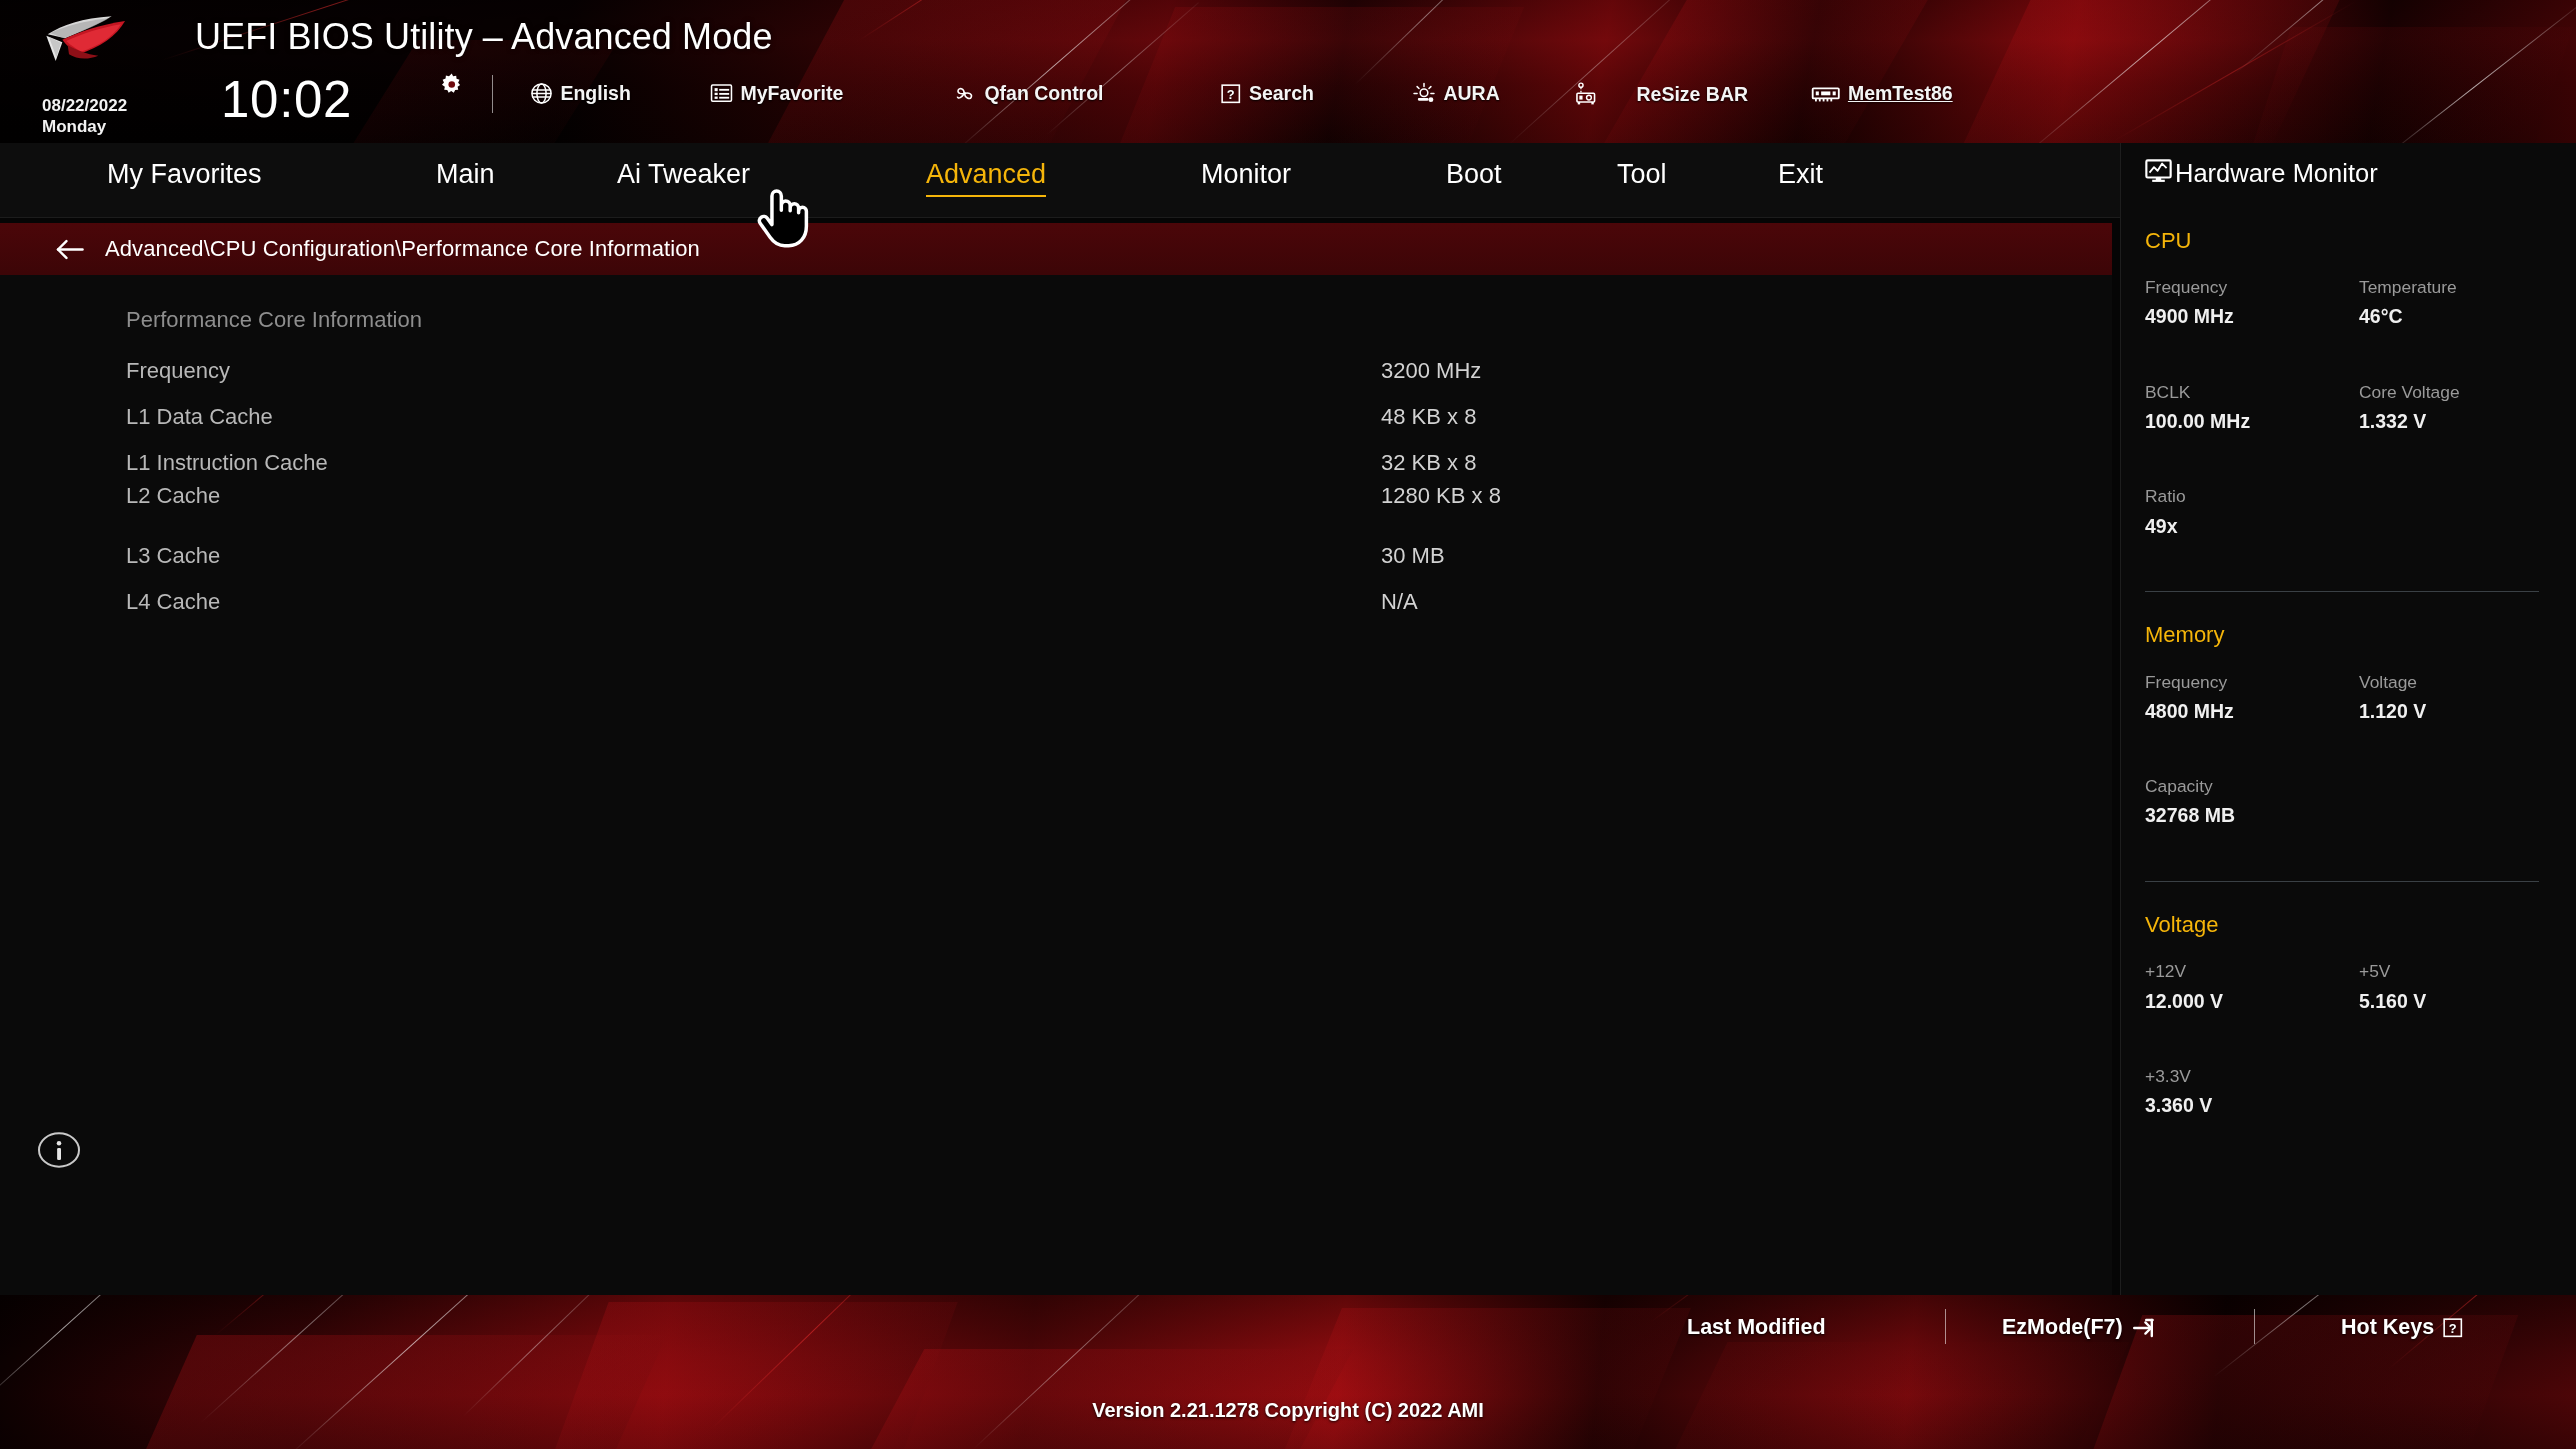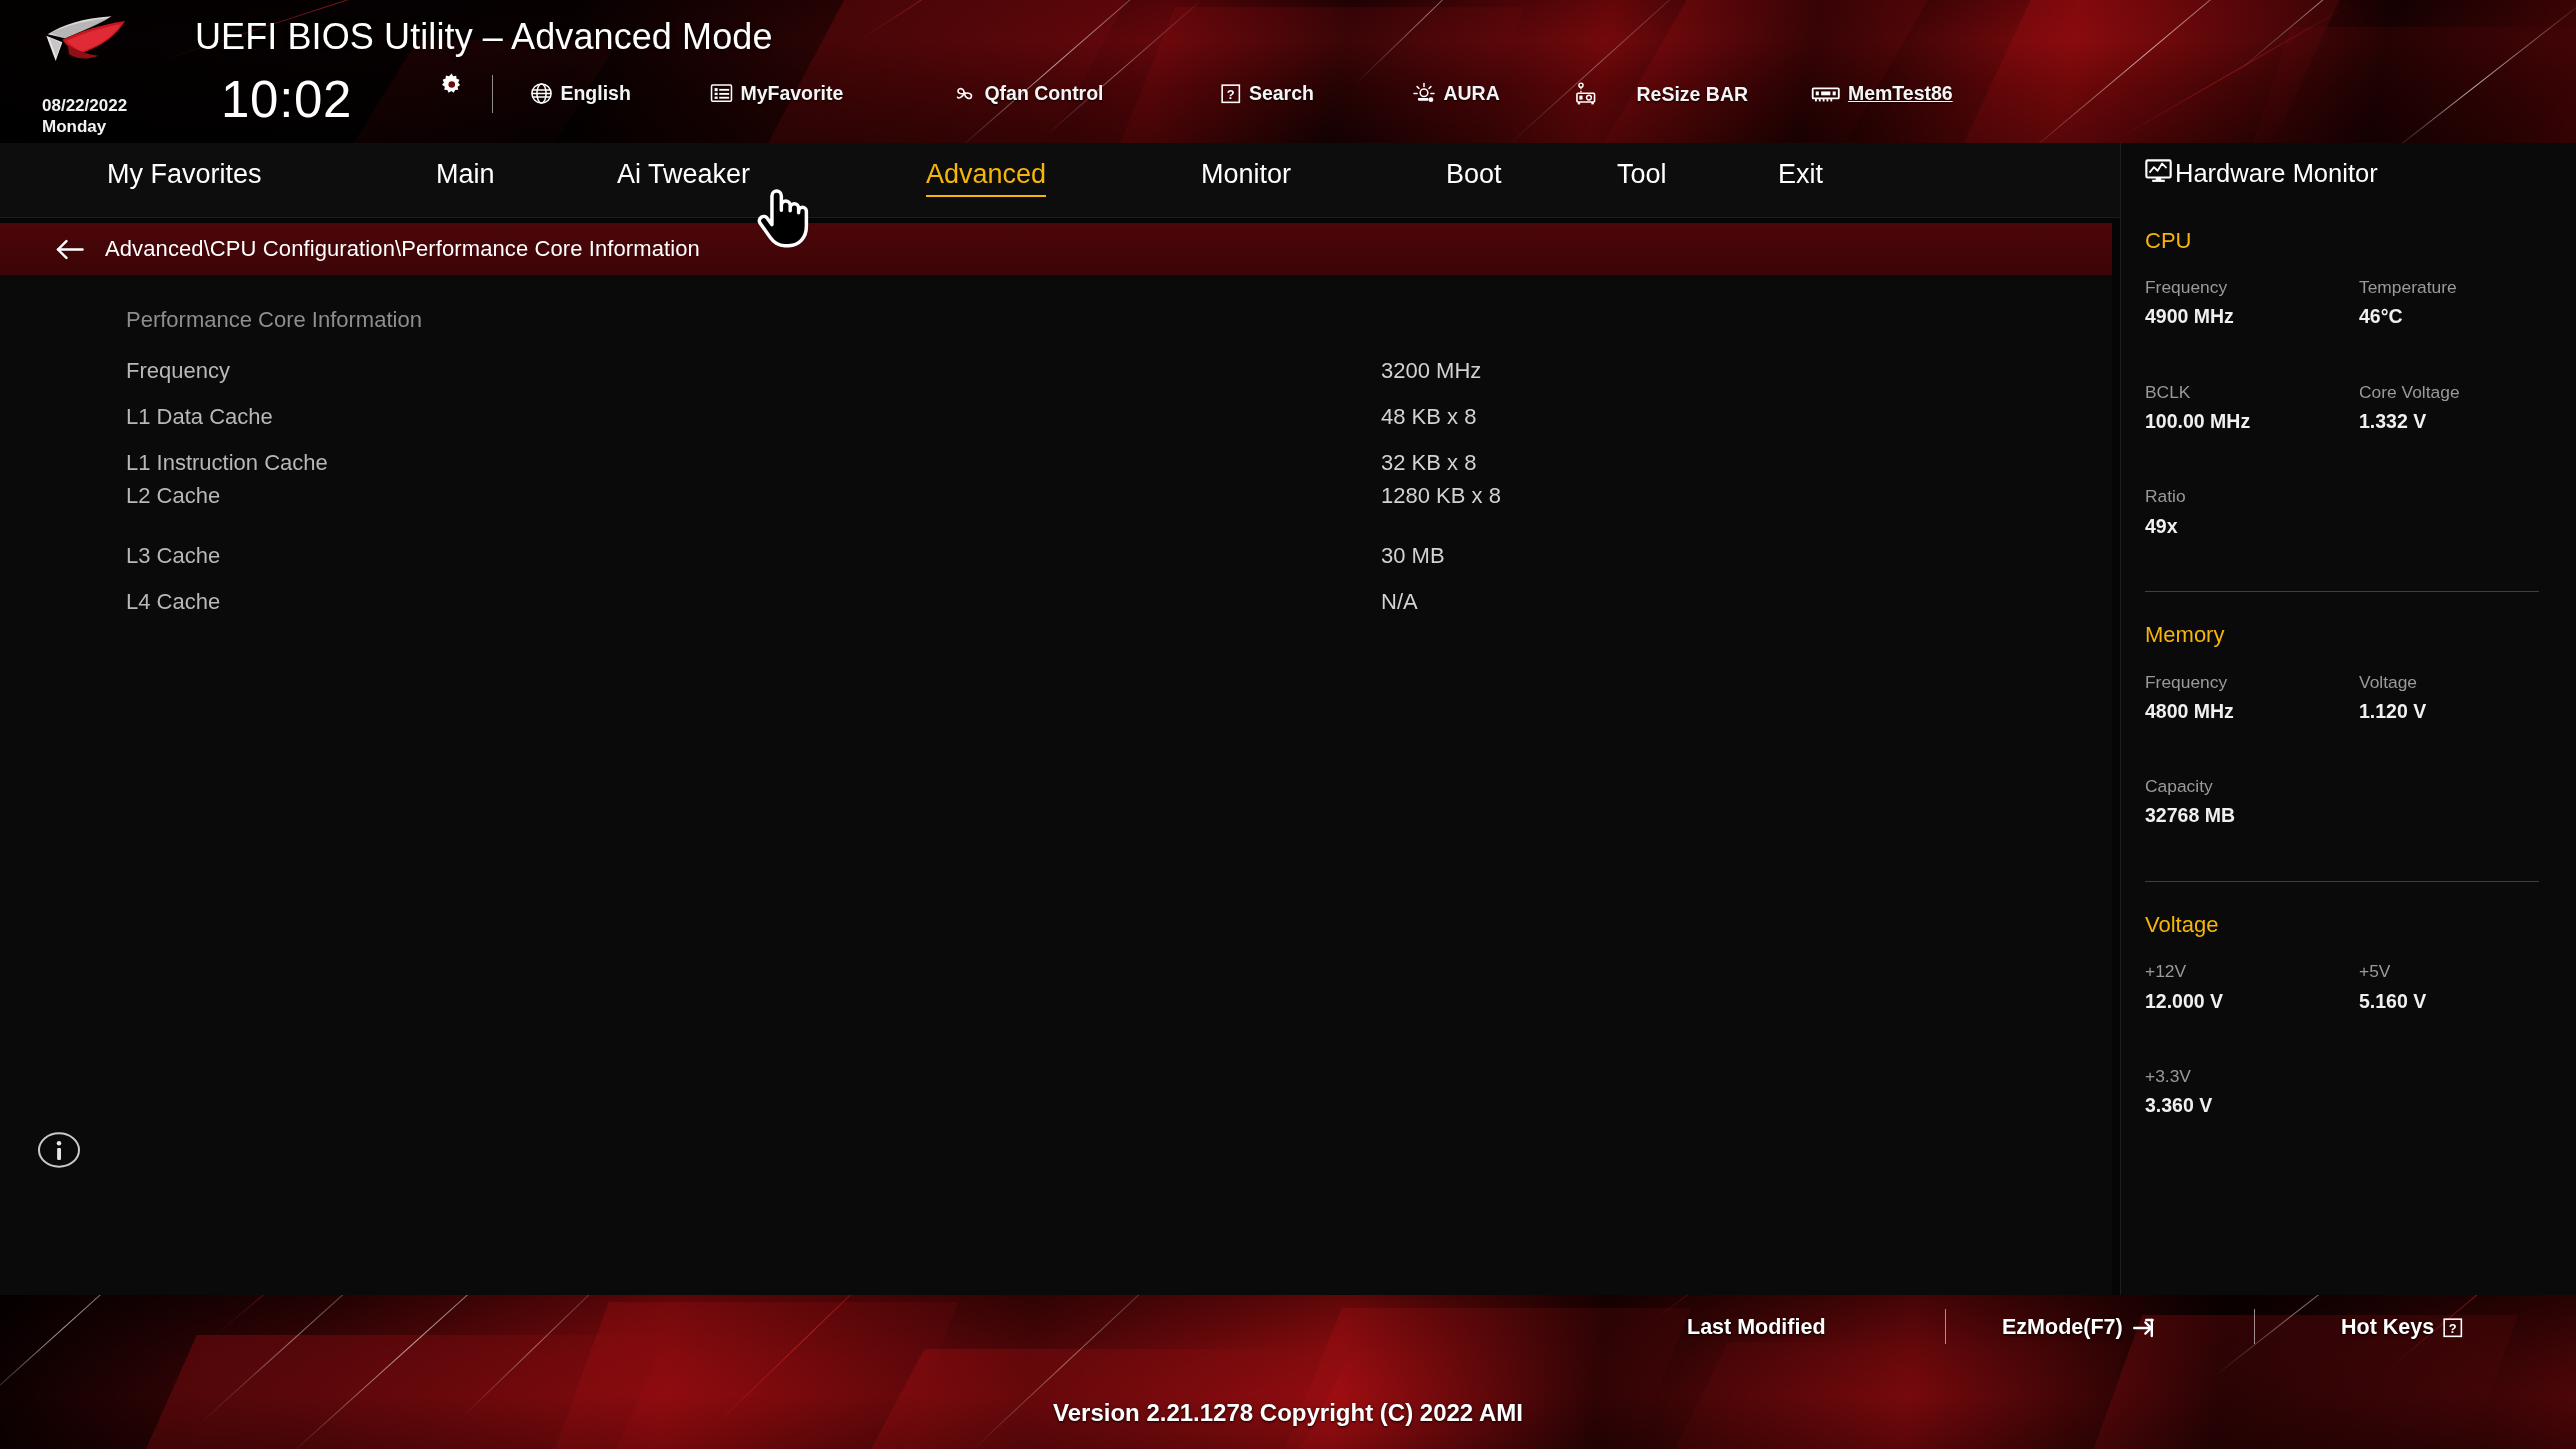--- a/index.html
+++ b/index.html
@@ -189,21 +189,21 @@
     text-shadow: 0 0.7px 2.7px rgba(0,0,0,.95);
     z-index: 6;
   }
   .ftr-div {
     position: absolute; top: 1309px; width: 1.3px; height: 35px;
     background: rgba(255,255,255,.55); z-index: 6;
   }
   #version {
     position: absolute; top: 1399px; left: 0; width: 2576px;
     text-align: center;
-    font-size: 24px; font-weight: bold; color: #ffffff;
+    font-size: 20px; font-weight: bold; color: #ffffff;
     text-shadow: 0 0.7px 2.7px rgba(0,0,0,.9);
     z-index: 6;
   }
 
   
   #cursor { position: absolute; left: 753px; top: 182px; width: 58px; height: 67px; z-index: 50; }
 </style>
 </head>
 <body>
 

